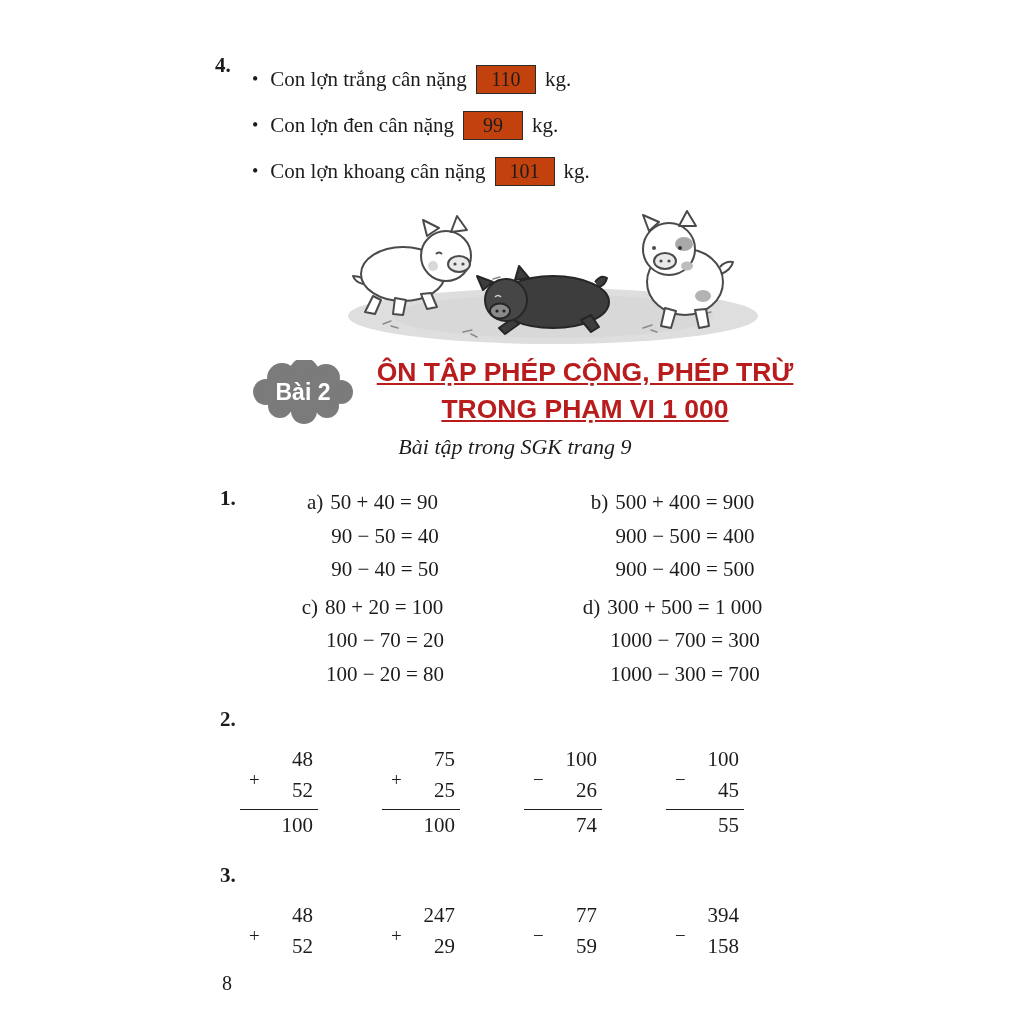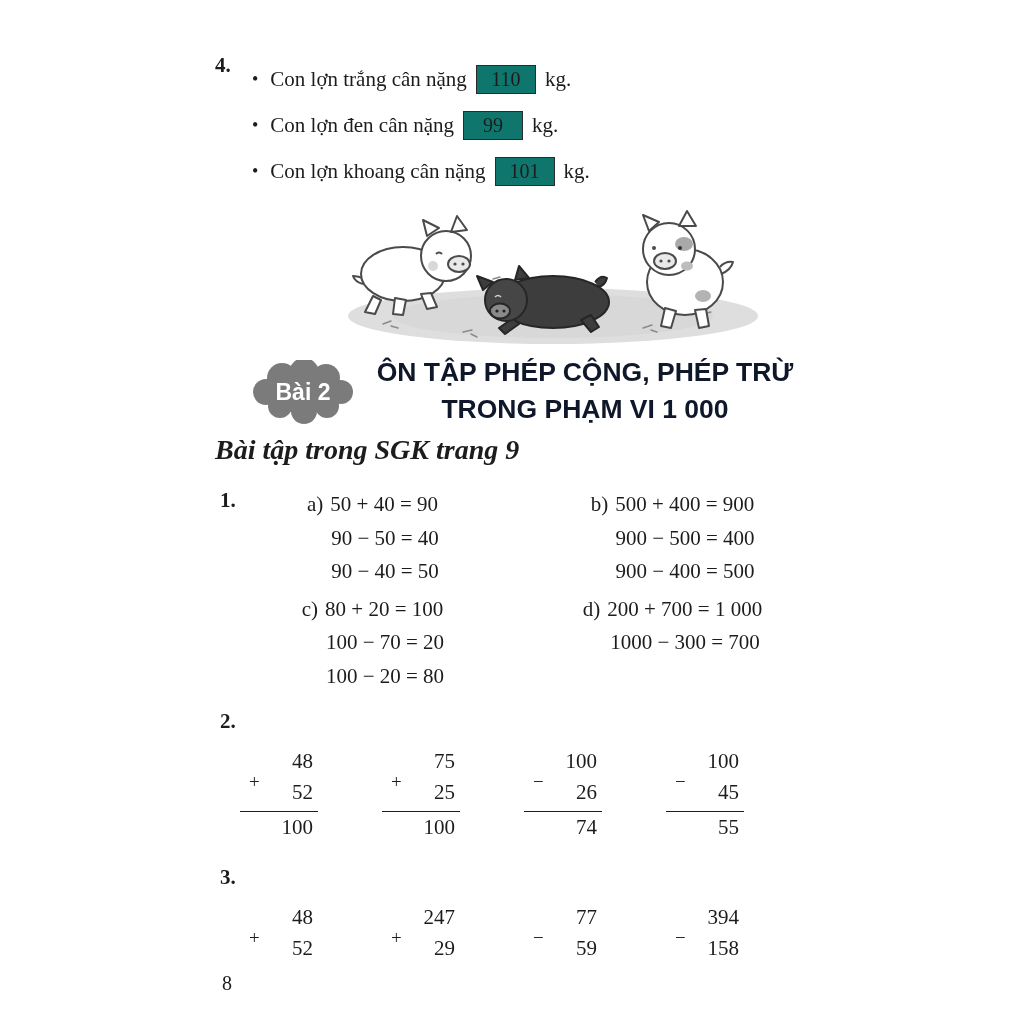--- a/index.html
+++ b/index.html
@@ -39,21 +39,21 @@
   }
   .bullet-dot { font-size:18px; margin-right:12px; }
   .answer-box {
     display:inline-block;
     border:1.6px solid #2a2a2a;
     min-width:40px;
     padding:2px 9px;
     margin:0 9px;
     text-align:center;
     font-size:20px;
-    background:#0f766e;
+    background:#c2410c;
   }
 
   
   .illustration {
     margin:10px 0 4px 128px;
     width:420px; height:142px;
   }
 
   
   .lesson-header {
@@ -71,29 +71,30 @@
     fill:#ffffff;
   }
   .lesson-title {
     margin-left:150px;
     width:440px;
     text-align:center;
     font-family:"Liberation Sans", sans-serif;
     font-weight:bold;
     font-size:26.5px;
     line-height:37px;
-    color:#0f172a;
+    color:#b91c1c;
+    text-decoration:underline;
   }
   .lesson-subtitle {
     margin-top:6px;
     width:600px;
-    text-align:left;
-    font-weight:bold;
+    text-align:center;
+    font-weight:normal;
     font-style:italic;
-    font-size:28px;
+    font-size:22px;
   }
 
   
   .problem1 {
     position:relative;
     margin-top:22px;
   }
   .p1-num {
     position:absolute; left:5px; top:0;
     font-weight:bold; font-size:21px;
@@ -272,21 +273,22 @@
           <div class="eq-line"><span class="eq-label">b)</span><span>500 + 400 = 900</span></div>
           <div class="eq-line cont">900 − 500 = 400</div>
           <div class="eq-line cont">900 − 400 = 500</div>
         </div>
         <div class="eq-group">
           <div class="eq-line"><span class="eq-label">c)</span><span>80 + 20 = 100</span></div>
           <div class="eq-line cont">100 − 70 = 20</div>
           <div class="eq-line cont">100 − 20 = 80</div>
         </div>
         <div class="eq-group">
-          <div class="eq-line"><span class="eq-label">d)</span><span>200 + 700 = 1 000</span></div>
+          <div class="eq-line"><span class="eq-label">d)</span><span>300 + 500 = 1 000</span></div>
+          <div class="eq-line cont">1000 − 700 = 300</div>
           <div class="eq-line cont">1000 − 300 = 700</div>
         </div>
       </div>
     </div>
 
     
     <div class="vprob">
       <div class="vprob-num">2.</div>
       <div class="vcalc-row">
         <div class="vcalc">

